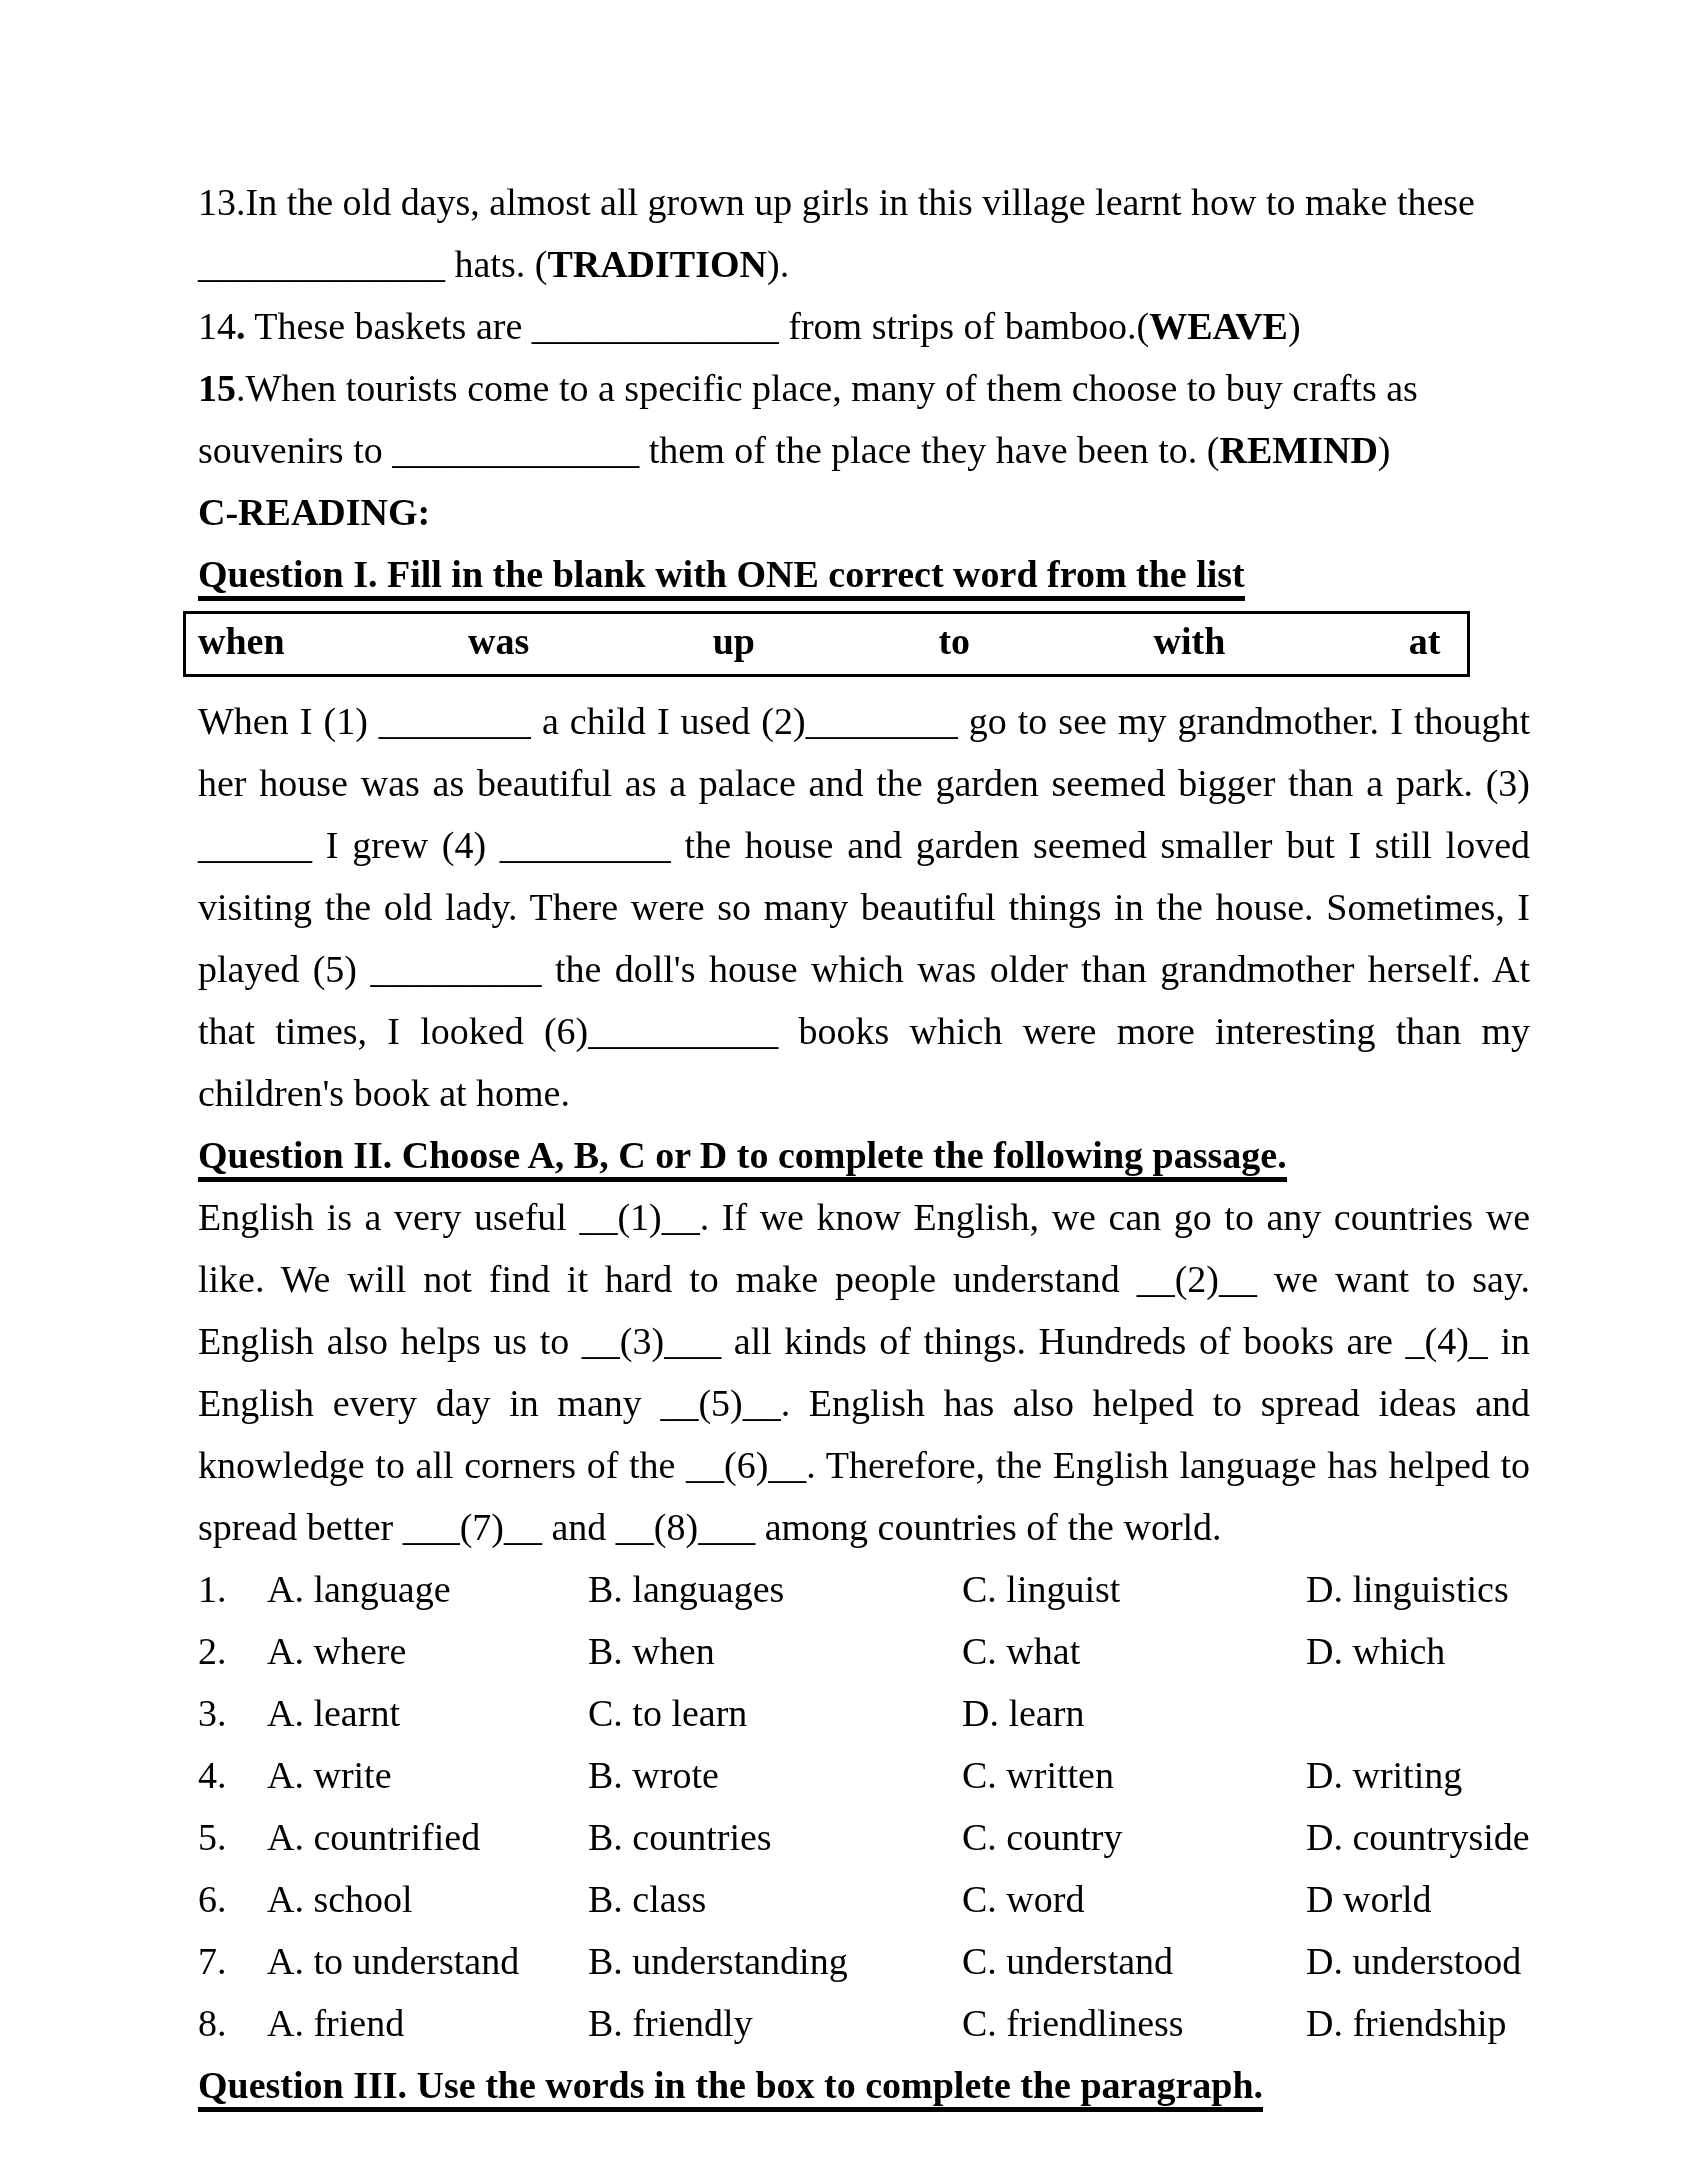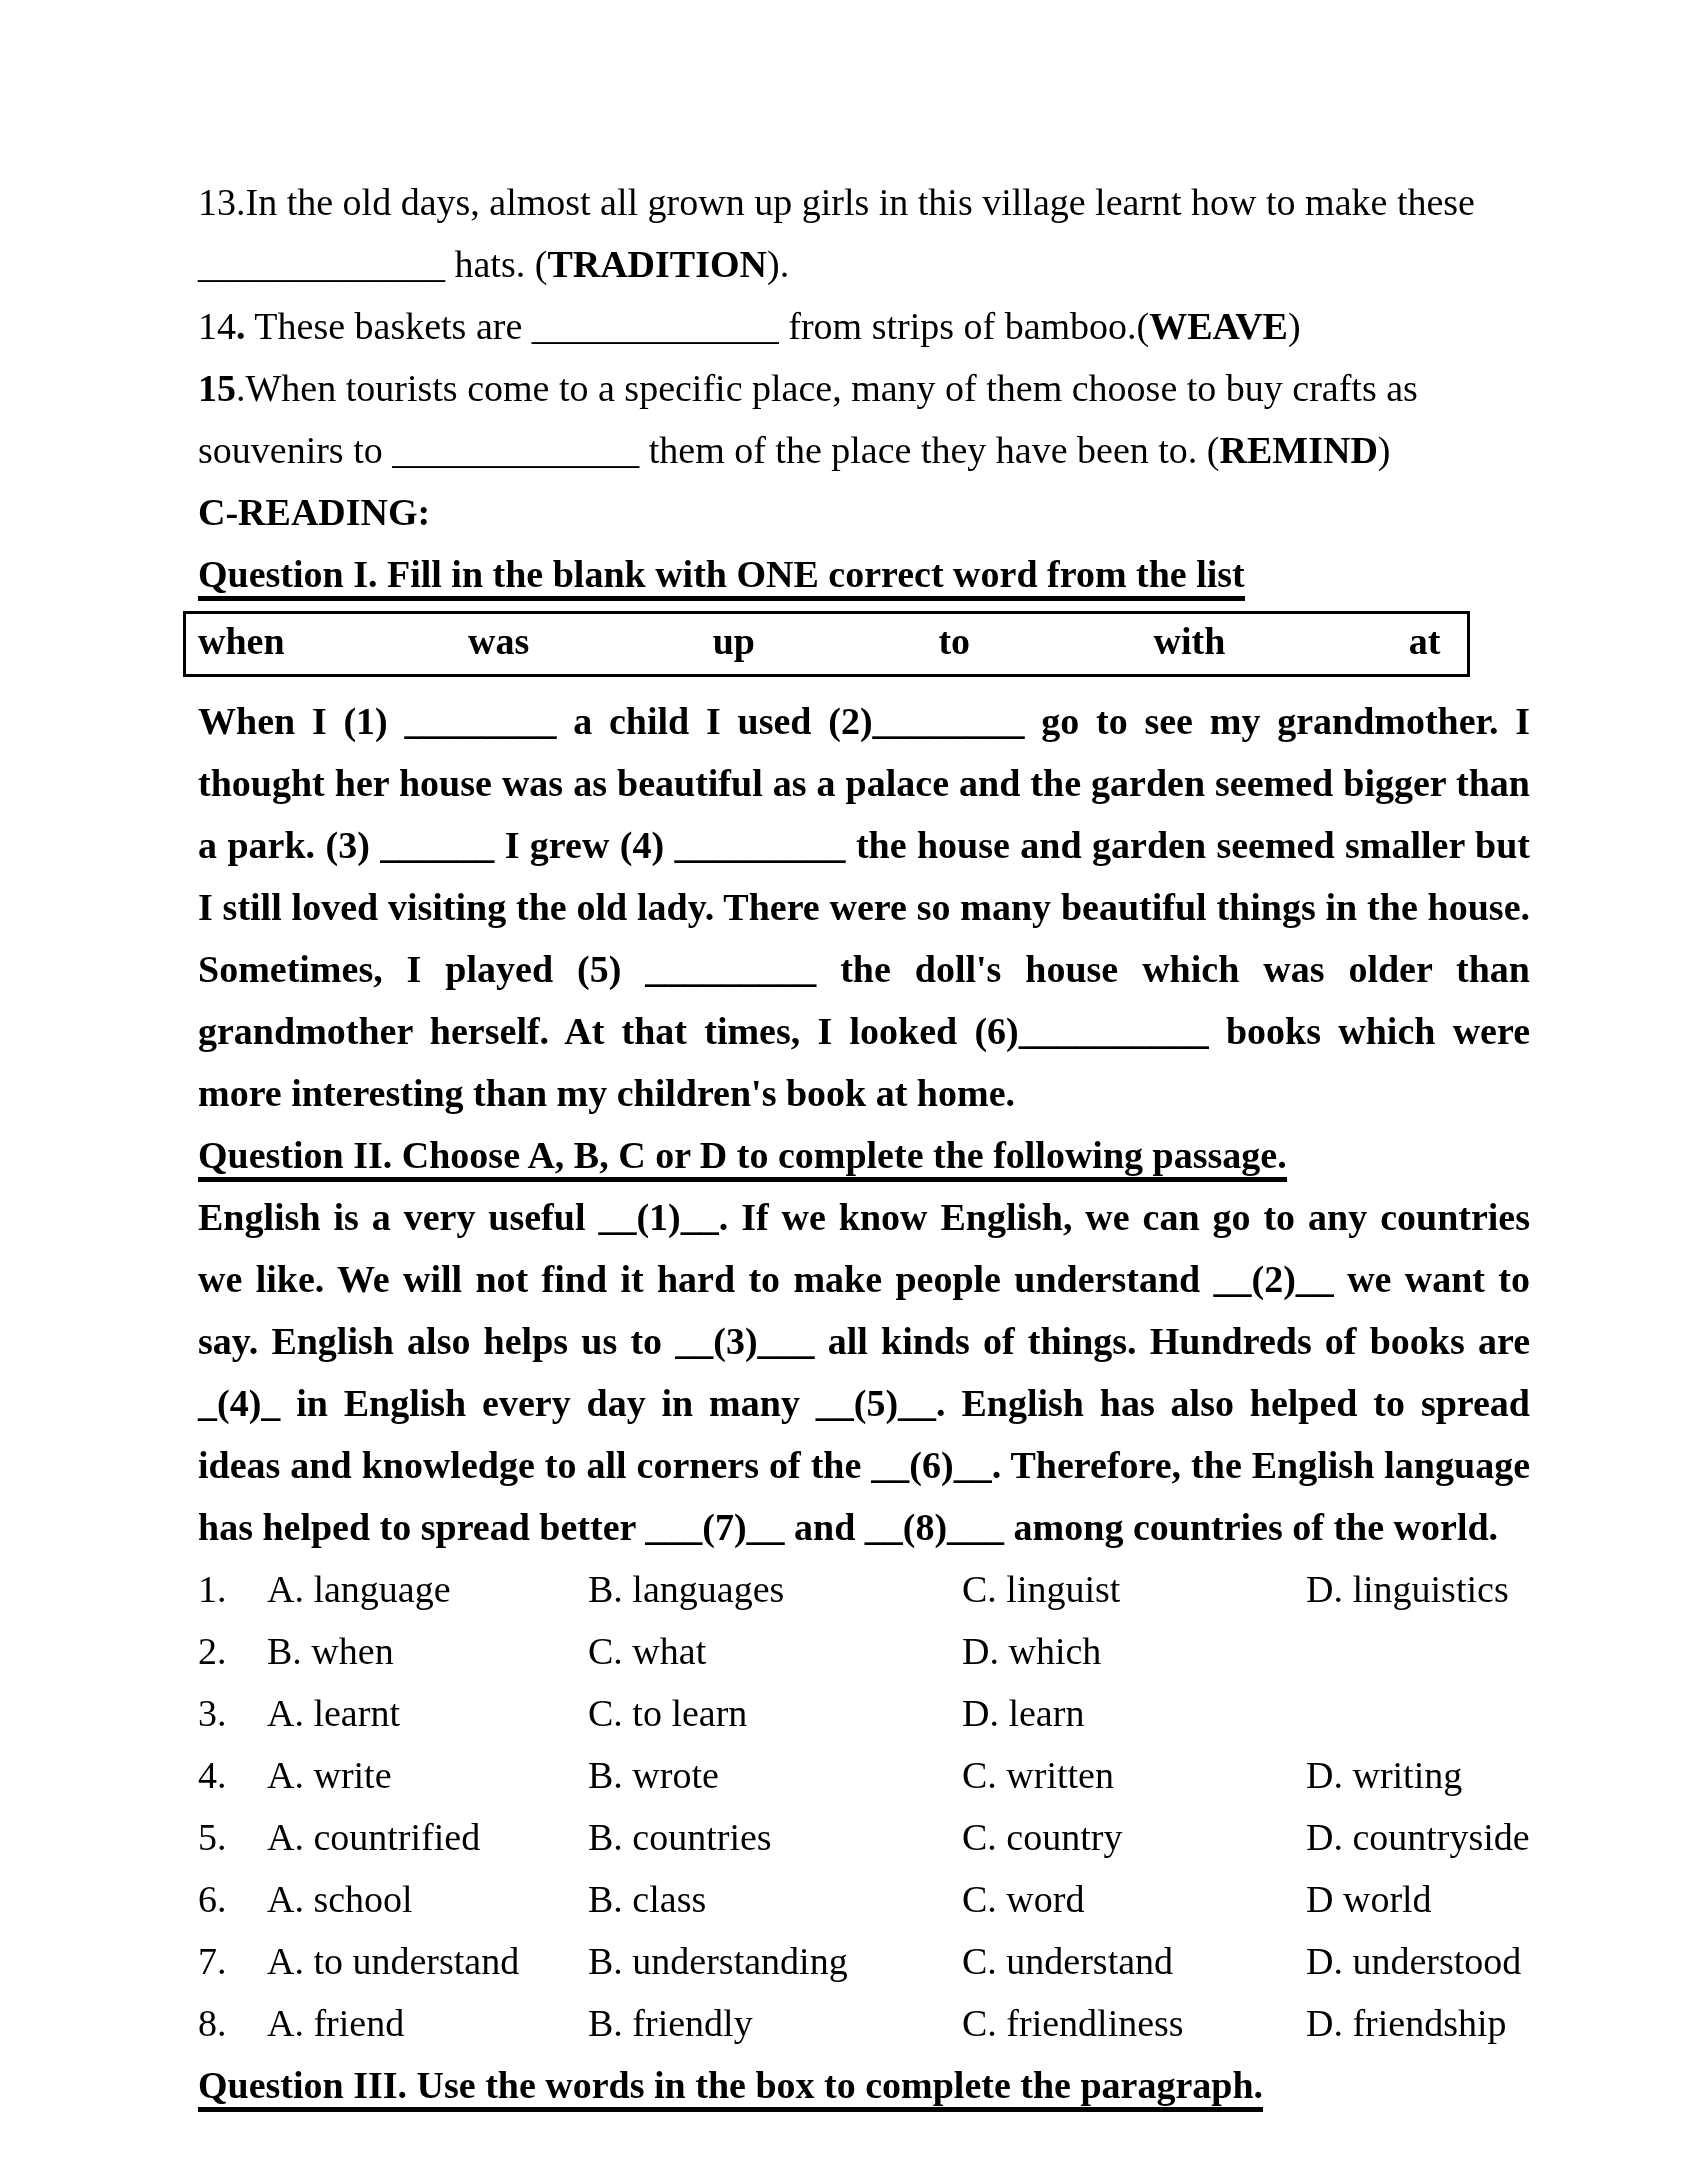--- a/index.html
+++ b/index.html
@@ -13,21 +13,21 @@
     line-height:62px;
     overflow:hidden;
     margin-top:19px;
   }
   .content {
     position:absolute;
     left:198px; top:152px;
     width:1332px;
   }
   p { margin:0; padding:0; }
-  .justify { text-align:justify;font-weight:bold; }
+  .justify { text-align:justify; }
   .bold { font-weight:700; }
   .heading { font-weight:700; }
   .u { border-bottom:5.3px solid #000; padding-bottom:1.3px; }
   .word-box {
     box-sizing:border-box;
     margin:6px 0 12.6px -15px;
     width:1287px; height:66px;
     border:3.3px solid #000;
     display:flex;
     justify-content:space-between;
@@ -76,20 +76,21 @@
     <div>
       <div class="mcq-row">
         <span>1.</span>
         <span>A. language</span>
         <span>B. languages</span>
         <span>C. linguist</span>
         <span>D. linguistics</span>
       </div>
       <div class="mcq-row">
         <span>2.</span>
+        <span>A. where</span>
         <span>B. when</span>
         <span>C. what</span>
         <span>D. which</span>
       </div>
       <div class="mcq-row">
         <span>3.</span>
         <span>A. learnt</span>
         <span>C. to learn</span>
         <span>D. learn</span>
       </div>

